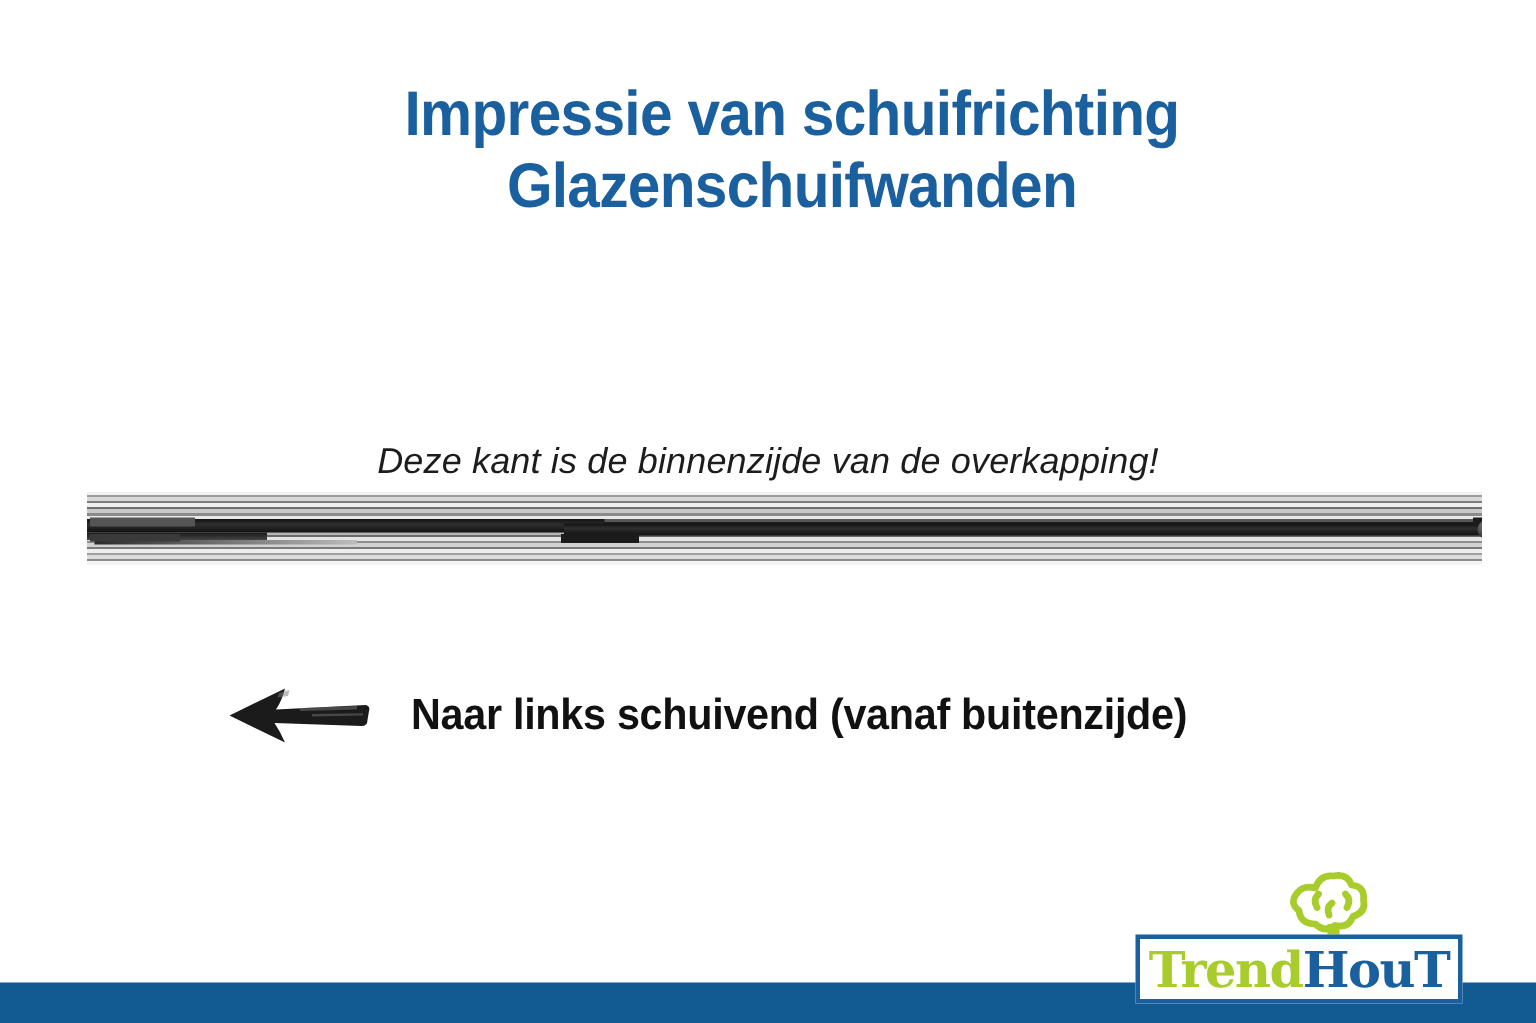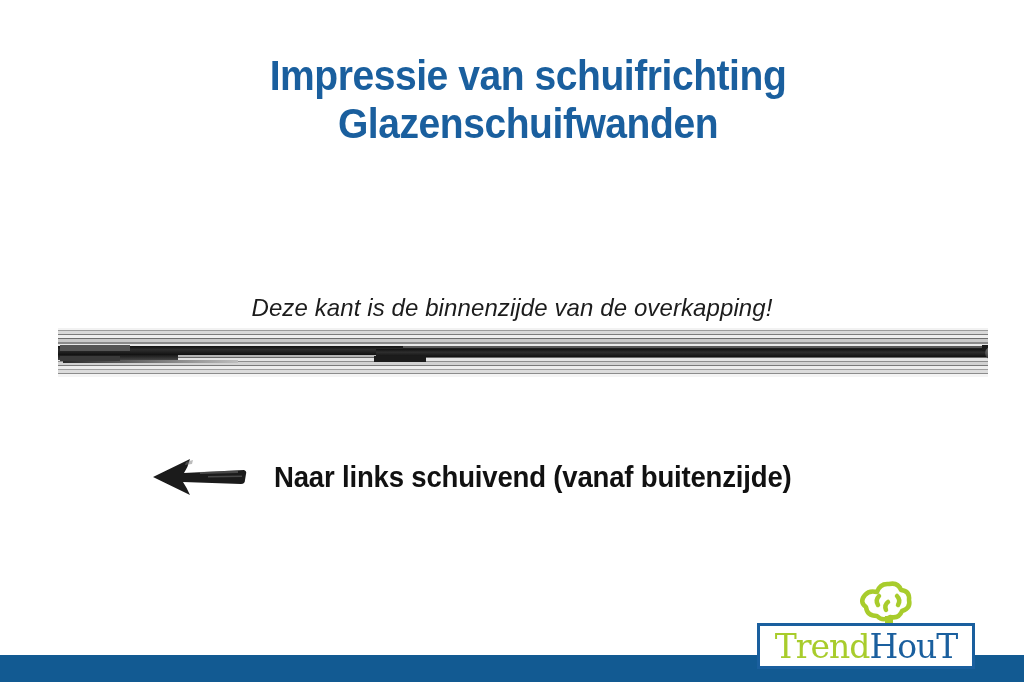--- a/index.html
+++ b/index.html
@@ -164,21 +164,21 @@
     height: 46px;
     background: #ffffff;
     border: 3px solid #1a5f9e;
     box-sizing: border-box;
     display: flex;
     align-items: center;
     justify-content: center;
   }
   .logo-word {
     font-family: "DejaVu Serif", "Liberation Serif", serif;
-    font-weight: normal;
+    font-weight: bold;
     font-size: 33px;
     letter-spacing: -1px;
     line-height: 1;
     white-space: nowrap;
   }
   .logo-trend { color: #a8cc2c; }
   .logo-hout  { color: #1a5f9e; }
 </style>
 </head>
 <body>

